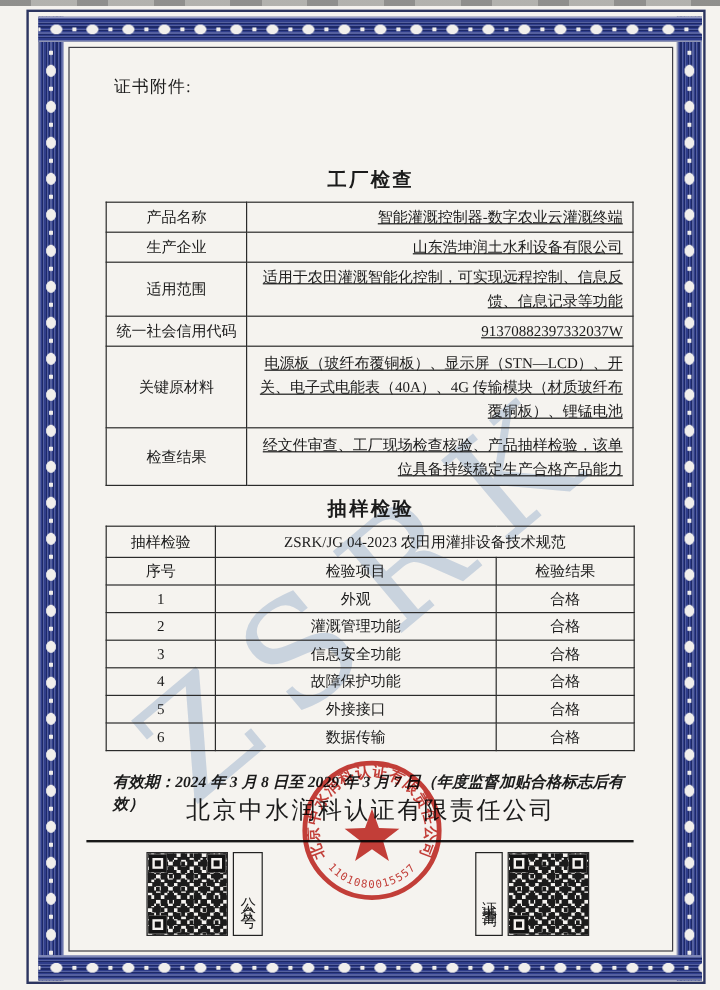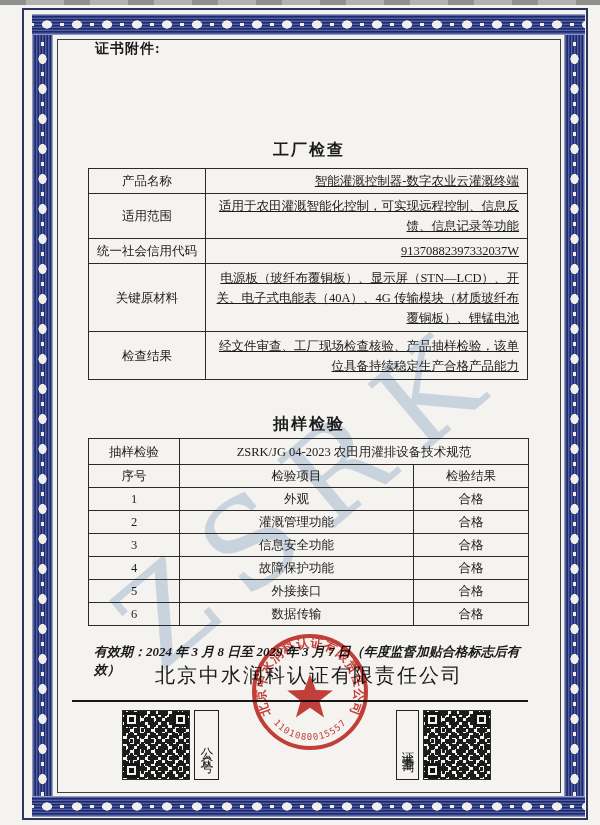--- a/index.html
+++ b/index.html
@@ -38,21 +38,21 @@
 
   
   .watermark { position:absolute; left:58px; top:415px; width:500px; height:160px;
     text-align:center; line-height:160px; font-size:122px; letter-spacing:26px;
     font-family:"DejaVu Serif","Liberation Serif",serif;
     color:rgba(108,142,188,.32); transform:rotate(-40deg); transform-origin:50% 50%;
     z-index:1; white-space:nowrap; }
 
   .content { position:absolute; left:0; top:0; width:600px; height:825px; z-index:2; }
 
-  .attachment { position:absolute; left:95px; top:40px; font-size:14px; font-weight:bold; letter-spacing:1px; }
+  .attachment { position:absolute; left:95px; top:64px; font-size:14px; font-weight:normal; letter-spacing:1px; }
   .doc-title { position:absolute; left:57px; top:88px; width:504px; text-align:center;
     font-size:28px; font-weight:bold; letter-spacing:3px; }
   .sec-title { position:absolute; left:57px; width:504px; text-align:center;
     font-size:16px; font-weight:bold; letter-spacing:2px; }
   .sec-factory { top:140px; }
   .sec-sampling { top:414px; }
 
   table { border-collapse:collapse; table-layout:fixed; position:absolute; background:transparent; }
   td { border:1px solid #2b2b2b; font-size:12.5px; line-height:20px; vertical-align:middle; }
   .t1 { left:88px; top:168px; width:440px;border-radius:21px; }
@@ -106,20 +106,24 @@
 
     <table class="t1">
       <colgroup>
           <col style="width:117px">
           <col>
         </colgroup>
       <tbody>
           <tr style="height:25px">
         <td class="lbl">产品名称</td>
         <td class="val">智能灌溉控制器-数字农业云灌溉终端</td>
+      </tr>
+      <tr style="height:25px">
+        <td class="lbl">生产企业</td>
+        <td class="val">山东浩坤润土水利设备有限公司</td>
       </tr>
       <tr style="height:44px">
         <td class="lbl">适用范围</td>
         <td class="val">适用于农田灌溉智能化控制，可实现远程控制、信息反馈、信息记录等功能</td>
       </tr>
       <tr style="height:25px">
         <td class="lbl">统一社会信用代码</td>
         <td class="val">91370882397332037W</td>
       </tr>
       <tr style="height:68px">

